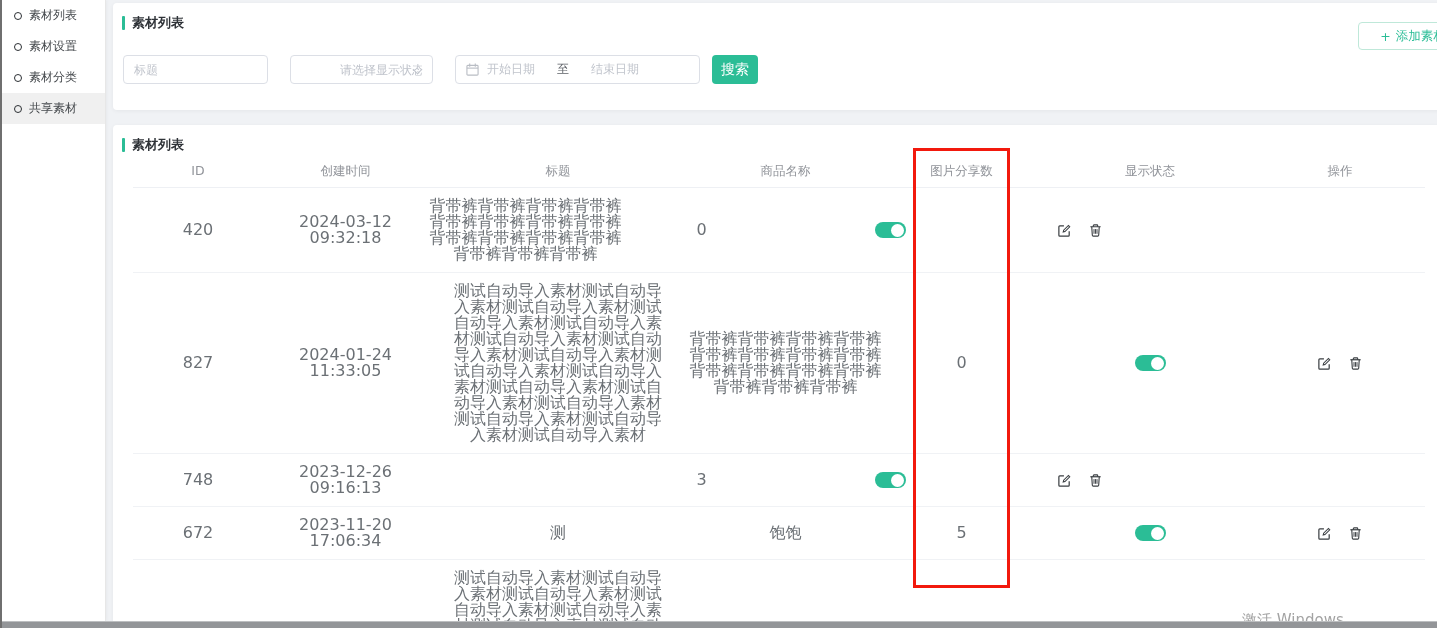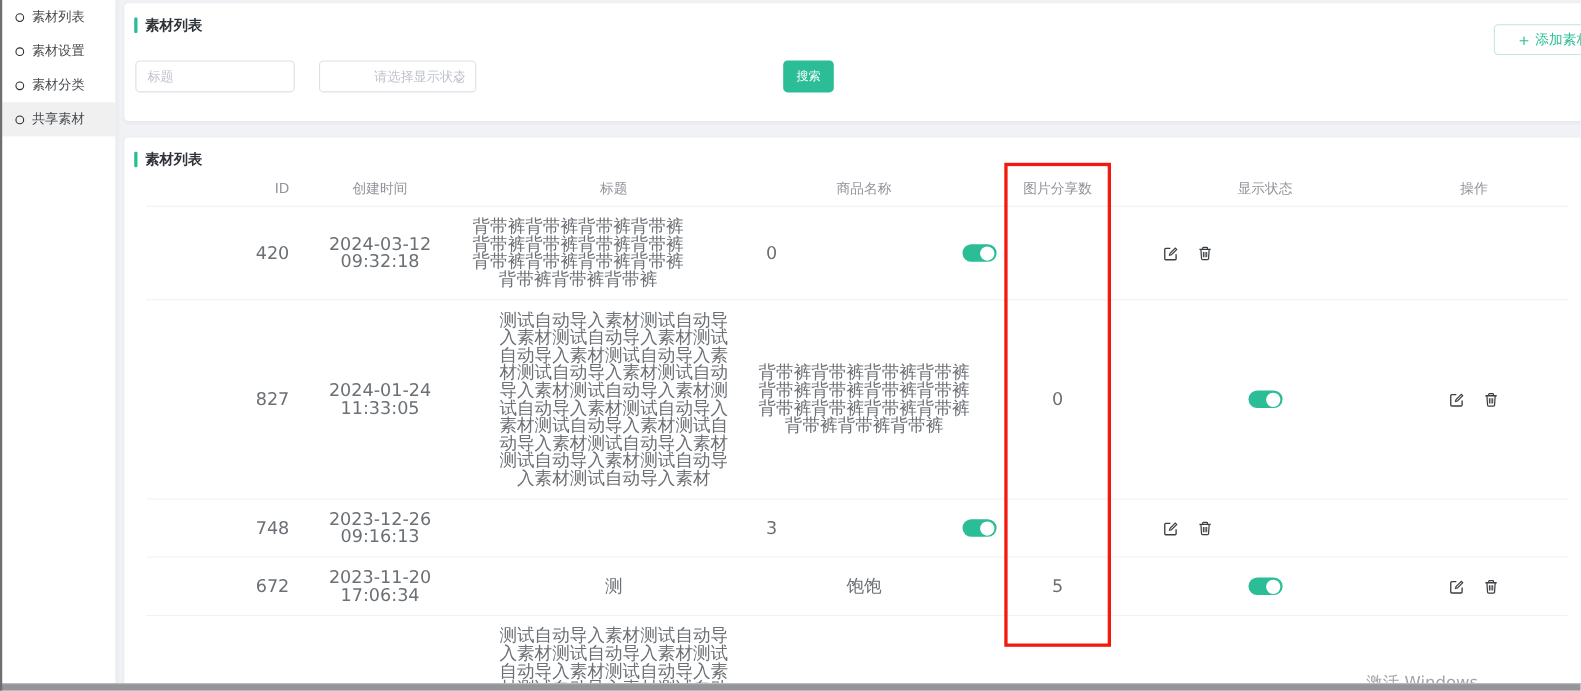--- a/index.html
+++ b/index.html
@@ -32,34 +32,34 @@
   input.text::placeholder { color:#c0c4cc; }
   .ctl-title  { left:10px;  width:145px; }
   .ctl-select { left:177px; width:143px;padding-left:39px; }
   .caret { position:absolute; right:11px; top:10px; width:7px; height:7px;
            border-right:1.4px solid #c0c4cc; border-bottom:1.4px solid #c0c4cc;
            transform:rotate(45deg); pointer-events:none; }
   .ctl-date { left:342px; width:245px; display:flex; align-items:center; padding:0 10px; gap:8px; }
   .date-ph { font-size:12px; color:#c0c4cc; }
   .date-sep { font-size:12px; color:#5f6369; margin:0 14px; }
   .btn-search { position:absolute; left:599px; top:52px; width:46px; height:29px; background:#2bbd96;
-                color:#fff; font-size:11px; border:none; border-radius:4px; cursor:pointer;
+                color:#fff; font-size:14px; border:none; border-radius:4px; cursor:pointer;
                 font-family:inherit; }
   .btn-add { position:absolute; left:1245px; top:19px; width:110px; height:28px; background:#fff;
              border:1px solid #bfe8d9; border-radius:4px; color:#2bbd96; font-size:12.5px;
              display:flex; align-items:center; justify-content:center; gap:5px; cursor:pointer; }
 
   
   .thead { display:flex; align-items:center; height:33px; margin:3px 20px 0 20px;
            border-bottom:1px solid #eef0f4; }
   .thead .cell { font-size:12.5px; color:#909399; }
   .trow { display:flex; align-items:center; margin:0 20px; padding:10px 0;
           border-bottom:1px solid #f0f2f5; }
   .cell { text-align:center; font-size:16px; color:#6b7075; line-height:16px; }
-  .col-id{width:130px;text-align:right;} .col-time{width:165px;} .col-title{width:260px;}
+  .col-id{width:130px;} .col-time{width:165px;} .col-title{width:260px;}
   .col-product{width:195px;} .col-shares{width:157px;} .col-status{width:220px;} .col-actions{width:160px;}
   .wrap-text { display:inline-block; max-width:208px; text-align:center; }
 
   .toggle { width:31px; height:16px; background:#2bbd96; border-radius:9px; position:relative;
             margin:0 auto; cursor:pointer; }
   .toggle .knob { position:absolute; right:1.5px; top:1.5px; width:13px; height:13px;
                   background:#fff; border-radius:50%; }
   .icon-btn { display:inline-flex; vertical-align:middle; margin:0 5px; cursor:pointer; }
 
   
@@ -104,20 +104,31 @@
 
   <div class="ctl ctl-title">
     <input class="text" type="text" placeholder="标题" style="">
   </div>
 
   <div class="ctl ctl-select">
     <input class="text" type="text" readonly="" placeholder="请选择显示状态" style="">
     <span class="caret"></span>
   </div>
 
+  <div class="ctl ctl-date">
+    <svg width="13" height="13" viewBox="0 0 14 14">
+      <rect x="1" y="2.5" width="12" height="10.5" rx="1" fill="none" stroke="#b9bdc4" stroke-width="1.2"></rect>
+      <line x1="4" y1="0.5" x2="4" y2="4" stroke="#b9bdc4" stroke-width="1.2"></line>
+      <line x1="10" y1="0.5" x2="10" y2="4" stroke="#b9bdc4" stroke-width="1.2"></line>
+      <line x1="1" y1="5.5" x2="13" y2="5.5" stroke="#b9bdc4" stroke-width="1.2"></line>
+    </svg>
+    <span class="date-ph">开始日期</span>
+    <span class="date-sep">至</span>
+    <span class="date-ph">结束日期</span>
+  </div>
 
   <button class="btn-search">搜索</button>
 
   <div class="btn-add">
     <span>+</span>
     <span>添加素材</span>
   </div>
 </section>
 
 <section class="table-card">

